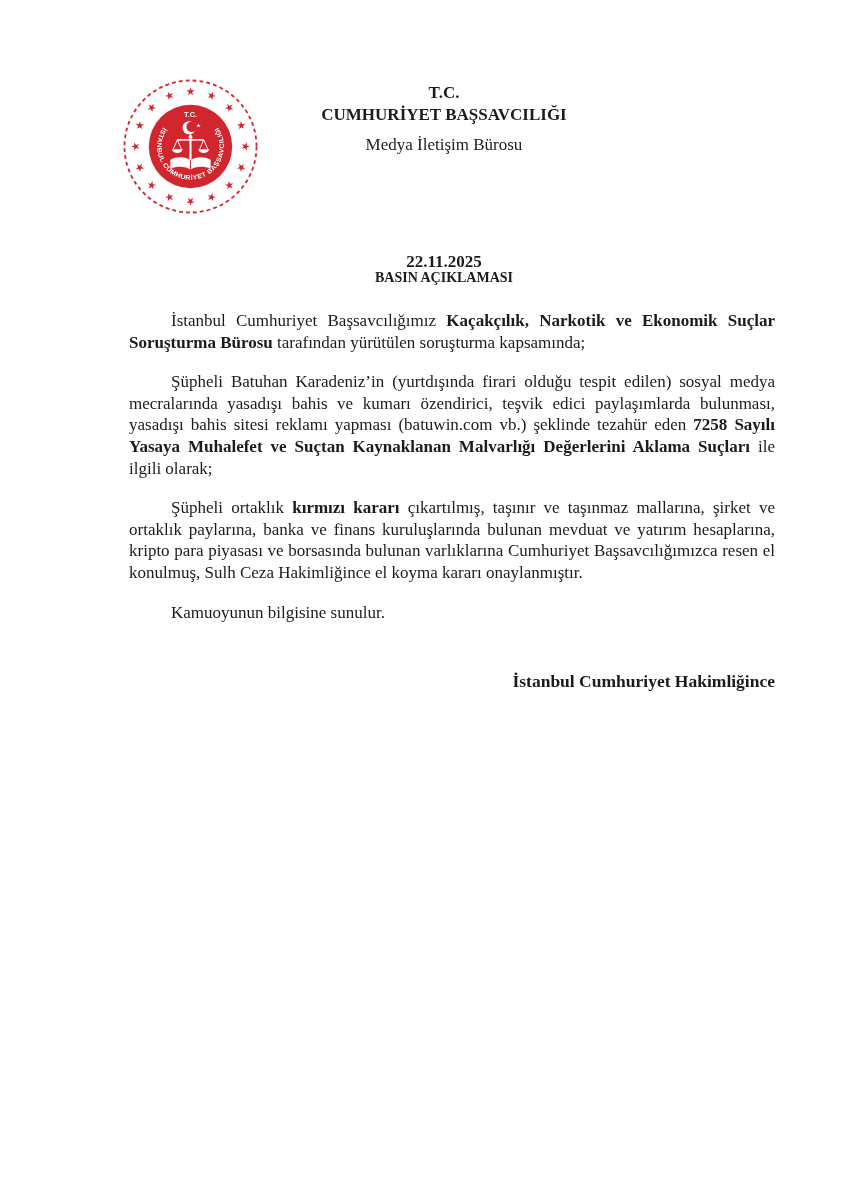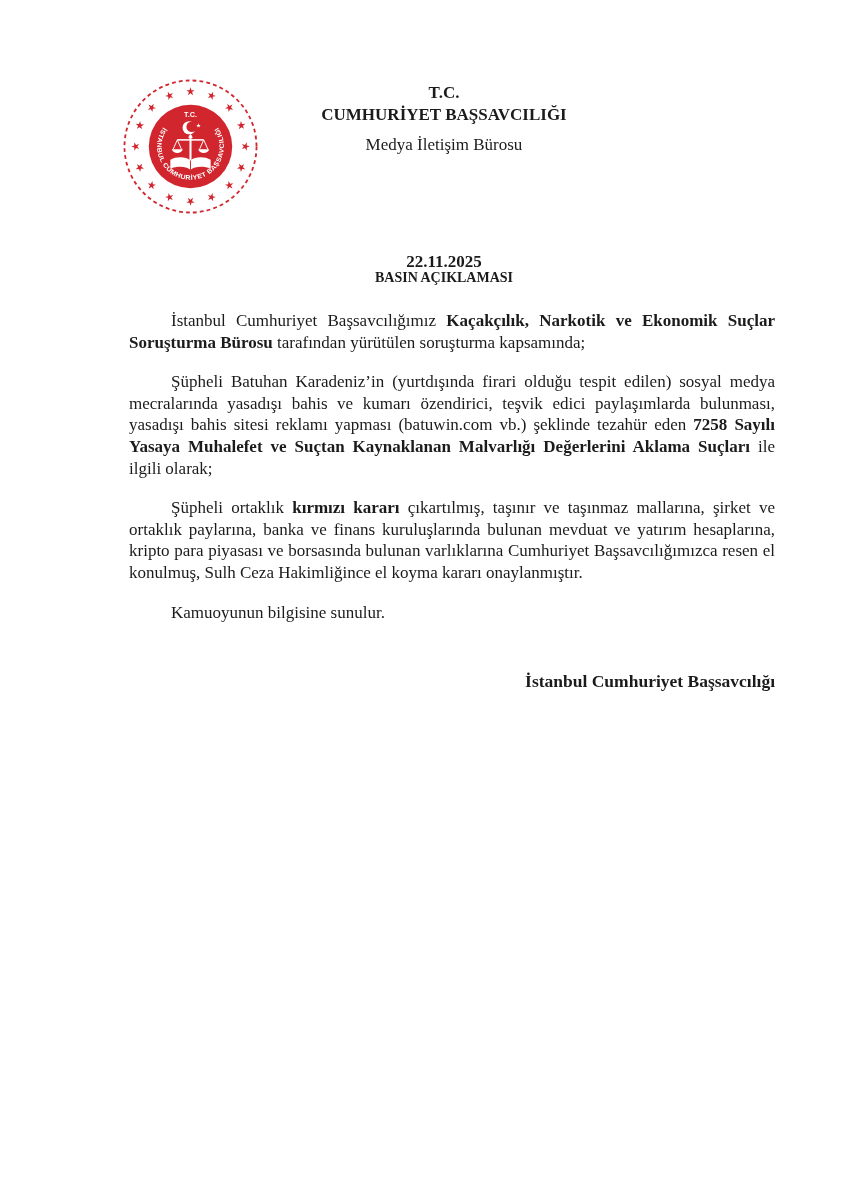--- a/index.html
+++ b/index.html
@@ -117,15 +117,15 @@
 
   <div class="doc-title">BASIN AÇIKLAMASI</div>
 
   <div class="body-text">
       <p class="para"><span>İstanbul Cumhuriyet Başsavcılığımız </span><b>Kaçakçılık, Narkotik ve Ekonomik Suçlar Soruşturma Bürosu</b><span> tarafından yürütülen soruşturma kapsamında;</span></p>
       <p class="para"><span>Şüpheli Batuhan Karadeniz’in (yurtdışında firari olduğu tespit edilen) sosyal medya mecralarında yasadışı bahis ve kumarı özendirici, teşvik edici paylaşımlarda bulunması, yasadışı bahis sitesi reklamı yapması (batuwin.com vb.)  şeklinde tezahür eden </span><b>7258 Sayılı Yasaya Muhalefet  ve Suçtan Kaynaklanan Malvarlığı Değerlerini Aklama Suçları</b><span> ile ilgili olarak;</span></p>
       <p class="para"><span>Şüpheli ortaklık </span><b>kırmızı kararı</b><span> çıkartılmış, taşınır ve taşınmaz mallarına, şirket ve ortaklık paylarına, banka ve finans kuruluşlarında bulunan mevduat ve yatırım hesaplarına, kripto para piyasası ve borsasında bulunan varlıklarına Cumhuriyet Başsavcılığımızca resen el konulmuş, Sulh Ceza Hakimliğince el koyma kararı onaylanmıştır.</span></p>
       <p class="para"><span>Kamuoyunun bilgisine sunulur.</span></p>
     </div>
 
-  <div class="signature">İstanbul Cumhuriyet Başsavcılığı</div>
+  <div class="signature">İstanbul Cumhuriyet Hakimliğince</div>
 
 </div>
 
 </body></html>

